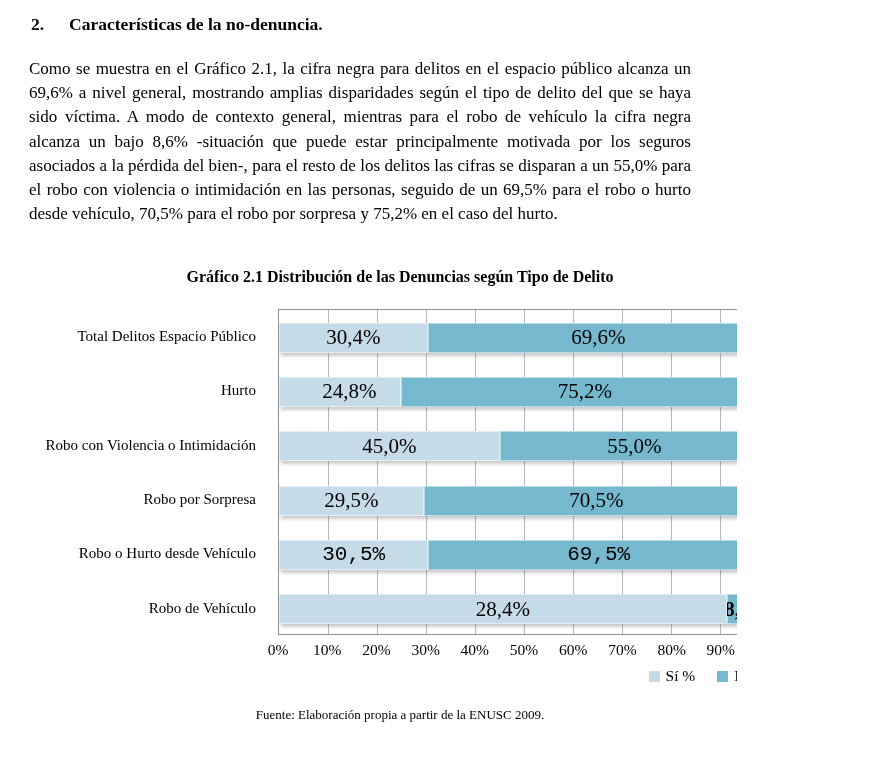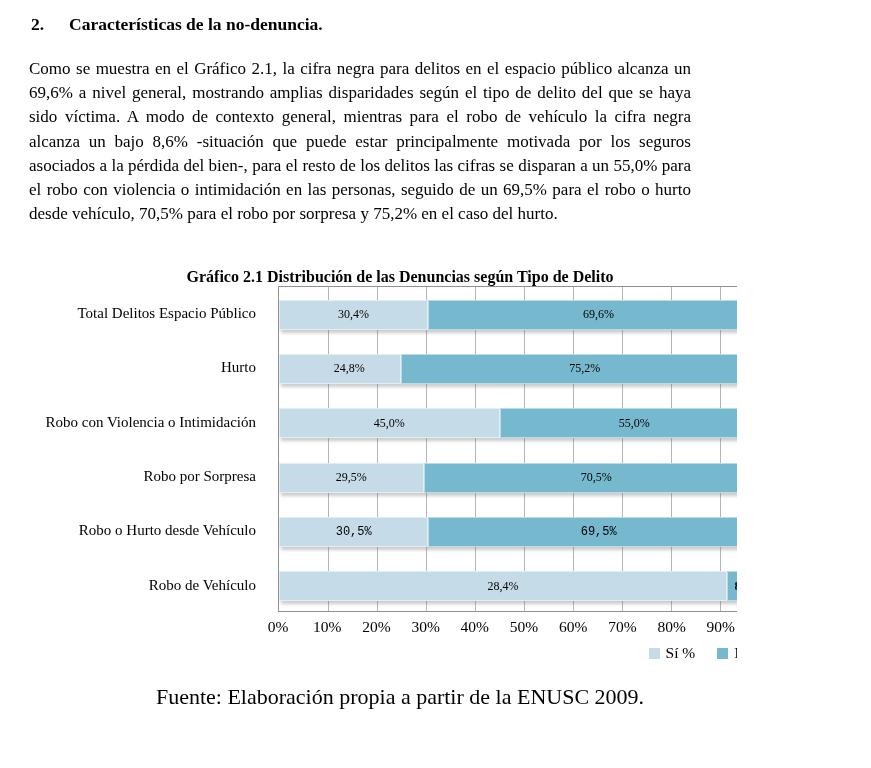--- a/index.html
+++ b/index.html
@@ -13,52 +13,52 @@
   .heading{margin:14px 45px 0 31px;font-size:17.5px;font-weight:bold;}
   .heading .num{display:inline-block;width:38px;}
 
   .para{
     margin:22px 46px 0 29px;
     font-size:17px;line-height:24.2px;
     text-align:justify;
   }
 
   .chart-wrap{position:relative;margin:42px 0 0 30px;width:740px;}
-  .chart-title{text-align:center;font-weight:bold;font-size:16px;margin:0 0 0 0;}
+  .chart-title{text-align:center;font-weight:bold;font-size:16px;margin:0 0 23px 0;}
 
   .chart-area{position:relative;height:326px;}
   .plot{
     position:absolute;left:248px;top:0;width:492px;height:326px;
     border:1px solid #8f9194;box-sizing:border-box;background:#fff;
   }
   .gridline{position:absolute;top:0;bottom:0;width:1px;background:#b3b6ba;}
   .bar{
     position:absolute;left:0;width:100%;height:30px;display:flex;
     box-shadow:2px 3px 3px rgba(110,110,110,0.35);
   }
   .seg{
     height:100%;display:flex;align-items:center;justify-content:center;
-    font-size:12px;box-sizing:border-box;
+    font-size:21px;box-sizing:border-box;
     box-shadow:inset 0 0 0 1px rgba(255,255,255,0.5);
     white-space:nowrap;overflow:hidden;
   }
   .cat-label{
     position:absolute;left:0;width:238px;padding-right:12px;box-sizing:border-box;
     text-align:right;font-size:15px;
     display:flex;align-items:center;justify-content:flex-end;
   }
 
   .x-axis{position:relative;height:27px;}
   .x-tick{position:absolute;top:6px;transform:translateX(-50%);font-size:15.5px;}
 
   .legend{display:flex;justify-content:flex-end;gap:22px;margin-top:5px;}
   .legend-item{display:flex;align-items:center;gap:6px;font-size:15.5px;}
   .swatch{width:11px;height:11px;display:inline-block;}
 
-  .source{text-align:center;font-size:22px;margin-top:22px;}
+  .source{text-align:center;font-size:13px;margin-top:22px;}
 </style>
 </head>
 <body>
 
 <div class="page">
 
   <div class="heading">
     <span class="num">2.</span><span>Características de la no-denuncia.</span>
   </div>
 

